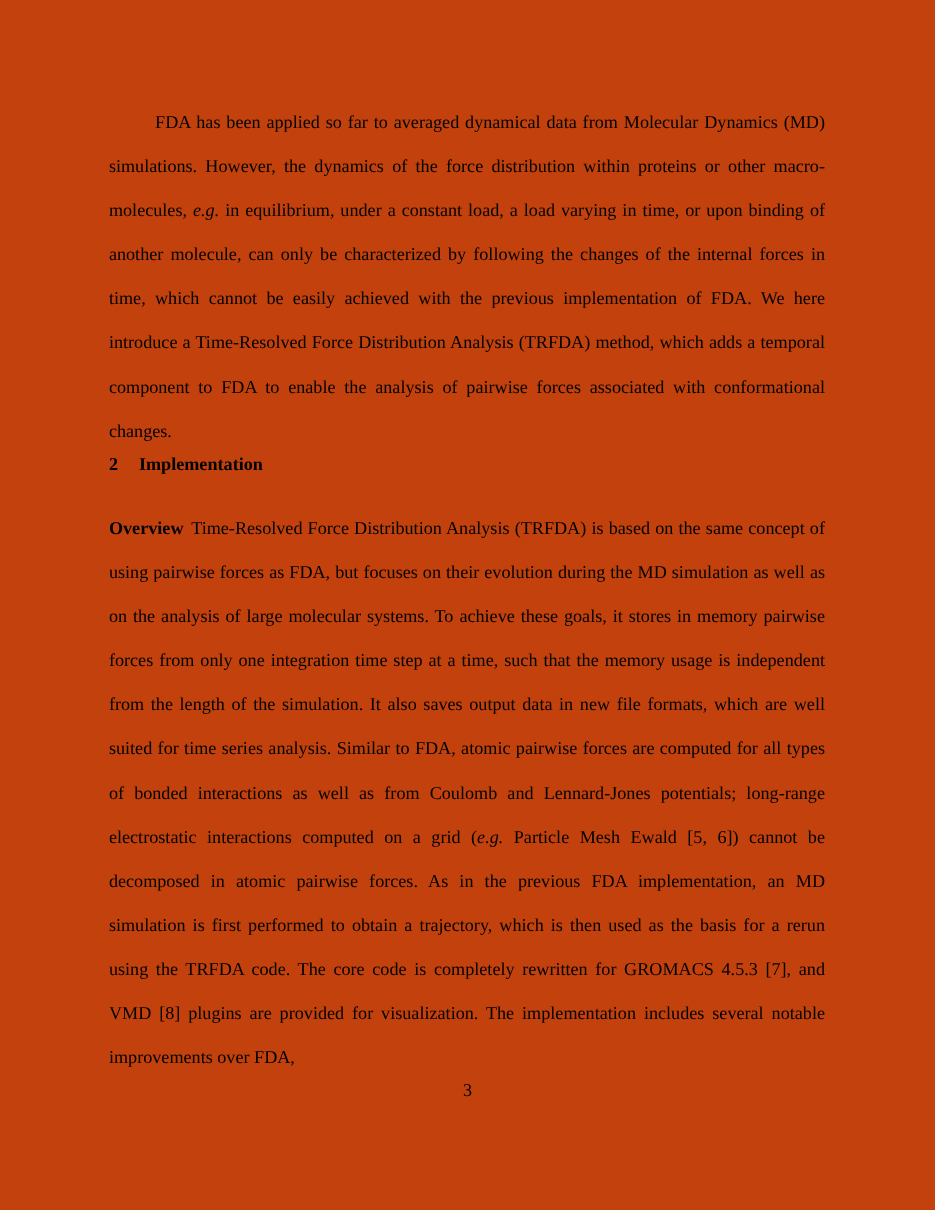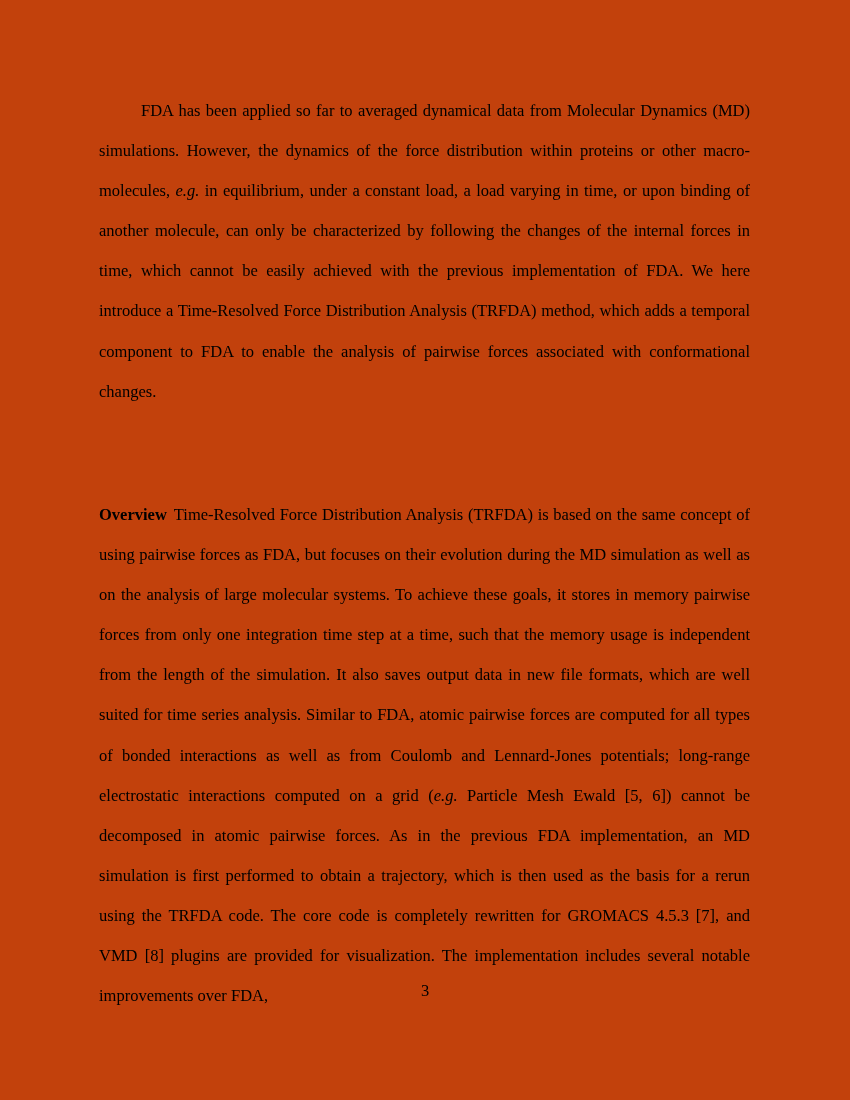--- a/index.html
+++ b/index.html
@@ -26,21 +26,21 @@
     font-size: 16.5px;
     line-height: 40.1px;
     text-align: justify;
     text-justify: inter-word;
   }
   .par-intro {
     top: 91px;
     text-indent: 42px;
   }
   .par-overview {
-    top: 495px;
+    top: 460px;
   }
   .section-heading {
     position: absolute;
     left: 99px;
     top: 402px;
     width: 651px;
     margin: 0;
     font-size: 16.5px;
     line-height: 40.1px;
     font-weight: bold;
@@ -62,18 +62,21 @@
   .b { font-weight: bold; }
   .body-par .b { margin-right: 7px; }
 </style>
 </head>
 <body>
 
 <div class="page">
 
   <p class="body-par par-intro"><span>FDA has been applied so far to averaged dynamical data from Molecular Dynamics (MD) simulations. However, the dynamics of the force distribution within proteins or other macro-molecules, </span><span class="i">e.g.</span><span> in equilibrium, under a constant load, a load varying in time, or upon binding of another molecule, can only be characterized by following the changes of the internal forces in time, which cannot be easily achieved with the previous implementation of FDA. We here introduce a Time-Resolved Force Distribution Analysis (TRFDA) method, which adds a temporal component to FDA to enable the analysis of pairwise forces associated with conformational changes.</span></p>
 
+  <h2 class="section-heading">
+    <span class="sec-num">2</span><span class="sec-title">Implementation</span>
+  </h2>
 
   <p class="body-par par-overview"><span class="b">Overview</span><span>Time-Resolved Force Distribution Analysis (TRFDA) is based on the same concept of using pairwise forces as FDA, but focuses on their evolution during the MD simulation as well as on the analysis of large molecular systems. To achieve these goals, it stores in memory pairwise forces from only one integration time step at a time, such that the memory usage is independent from the length of the simulation. It also saves output data in new file formats, which are well suited for time series analysis. Similar to FDA, atomic pairwise forces are computed for all types of bonded interactions as well as from Coulomb and Lennard-Jones potentials; long-range electrostatic interactions computed on a grid (</span><span class="i">e.g.</span><span> Particle Mesh Ewald [5, 6]) cannot be decomposed in atomic pairwise forces. As in the previous FDA implementation, an MD simulation is first performed to obtain a trajectory, which is then used as the basis for a rerun using the TRFDA code. The core code is completely rewritten for GROMACS 4.5.3 [7], and VMD [8] plugins are provided for visualization. The implementation includes several notable improvements over FDA,</span></p>
 
   <div class="page-number">3</div>
 
 </div>
 
 </body></html>

